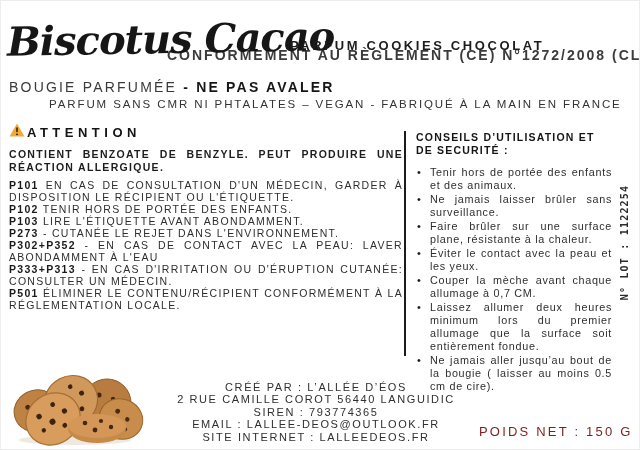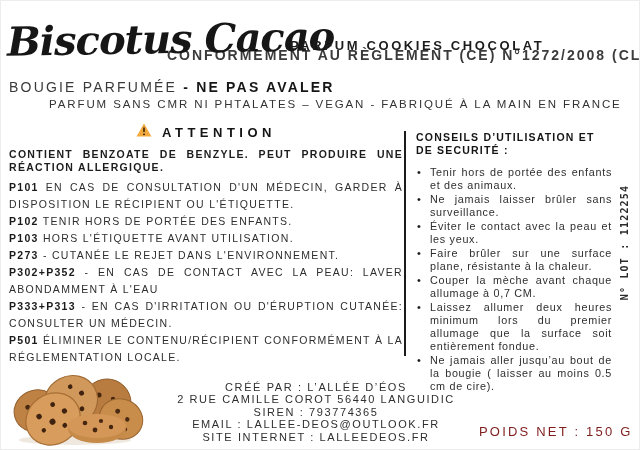--- a/index.html
+++ b/index.html
@@ -33,30 +33,30 @@
     font-size:14px; letter-spacing:2.2px; color:#3a3a3a; white-space:nowrap;
   }
   .product-line b { color:#161616; font-weight:700; }
   .tagline {
     position:absolute; left:48px; top:97px;
     font-size:11.5px; letter-spacing:1.9px; color:#333; white-space:nowrap;
   }
 
   
   .left-col { position:absolute; left:8px; top:122px; width:394px; }
-  .attn-head { display:flex; align-items:center; gap:10px; margin-bottom:7px;justify-content:center; }
+  .attn-head { display:flex; align-items:center; gap:2px; margin-bottom:7px; }
   .attn-head .head-txt {
     font-size:13px; font-weight:700; letter-spacing:4.5px; color:#141414;
   }
   .allergen {
     font-size:10.5px; font-weight:700; letter-spacing:1.3px; line-height:13px;
     text-align:justify; color:#1d1d1d; margin-bottom:5px;
   }
   .pline {
-    font-size:10.5px; letter-spacing:1.3px; line-height:17px;
+    font-size:10.5px; letter-spacing:1.3px; line-height:12px;
     text-align:justify; color:#2e2e2e;
   }
   .pline b { font-weight:700; color:#1a1a1a; }
 
   
   .divider {
     position:absolute; left:403px; top:130px; width:2px; height:225px;
     background:#1b1b1b;
   }
 
@@ -124,21 +124,21 @@
       </span>
       <span class="head-txt">ATTENTION</span>
     </div>
     <div class="allergen">CONTIENT BENZOATE DE BENZYLE. PEUT PRODUIRE UNE RÉACTION ALLERGIQUE.</div>
     <div>
 
         <div class="pline"><b>P101</b> <span>EN CAS DE CONSULTATION D'UN MÉDECIN, GARDER À DISPOSITION LE RÉCIPIENT OU L'ÉTIQUETTE.</span></div>
 
         <div class="pline"><b>P102</b> <span>TENIR HORS DE PORTÉE DES ENFANTS.</span></div>
 
-        <div class="pline"><b>P103</b> <span>HORS L'ÉTIQUETTE AVANT UTILISATION.</span></div>
+        <div class="pline"><b>P103</b> <span>LIRE L'ÉTIQUETTE AVANT ABONDAMMENT.</span></div>
 
         <div class="pline"><b>P273</b> <span>- CUTANÉE LE REJET DANS L'ENVIRONNEMENT.</span></div>
 
         <div class="pline"><b>P302+P352</b> <span>- EN CAS DE CONTACT AVEC LA PEAU: LAVER ABONDAMMENT À L'EAU</span></div>
 
         <div class="pline"><b>P333+P313</b> <span>- EN CAS D'IRRITATION OU D'ÉRUPTION CUTANÉE: CONSULTER UN MÉDECIN.</span></div>
 
         <div class="pline"><b>P501</b> <span>ÉLIMINER LE CONTENU/RÉCIPIENT CONFORMÉMENT À LA RÉGLEMENTATION LOCALE.</span></div>
       </div>
   </div>
@@ -146,23 +146,23 @@
   <div class="divider"></div>
 
   <div class="right-col">
     <div class="advice-head">CONSEILS D’UTILISATION ET DE SECURITÉ :</div>
     <ul class="advice-list">
 
         <li>Tenir hors de portée des enfants et des animaux.</li>
 
         <li>Ne jamais laisser brûler sans surveillance.</li>
 
+        <li>Faire brûler sur une surface plane, résistante à la chaleur.</li>
+
         <li>Éviter le contact avec la peau et les yeux.</li>
-
-        <li>Faire brûler sur une surface plane, résistante à la chaleur.</li>
 
         <li>Couper la mèche avant chaque allumage à 0,7 CM.</li>
 
         <li>Laissez allumer deux heures minimum lors du premier allumage que la surface soit entièrement fondue.</li>
 
         <li>Ne jamais aller jusqu’au bout de la bougie ( laisser au moins 0.5 cm de cire).</li>
       </ul>
   </div>
 
   <div class="lot">N° LOT : 1122254</div>

